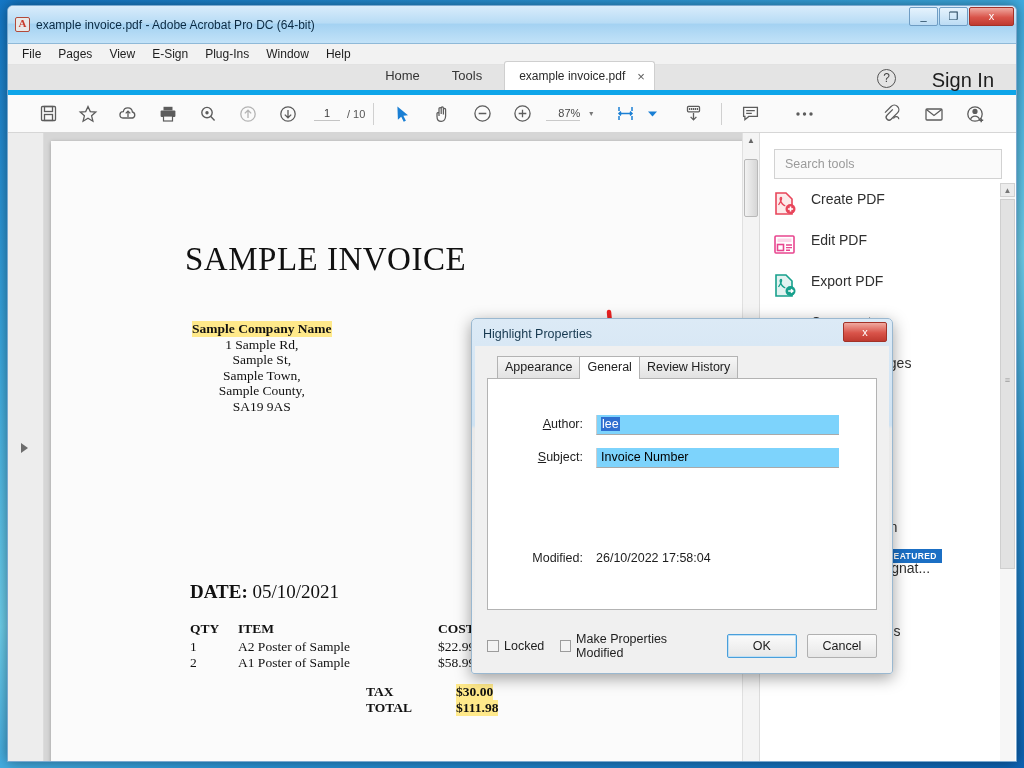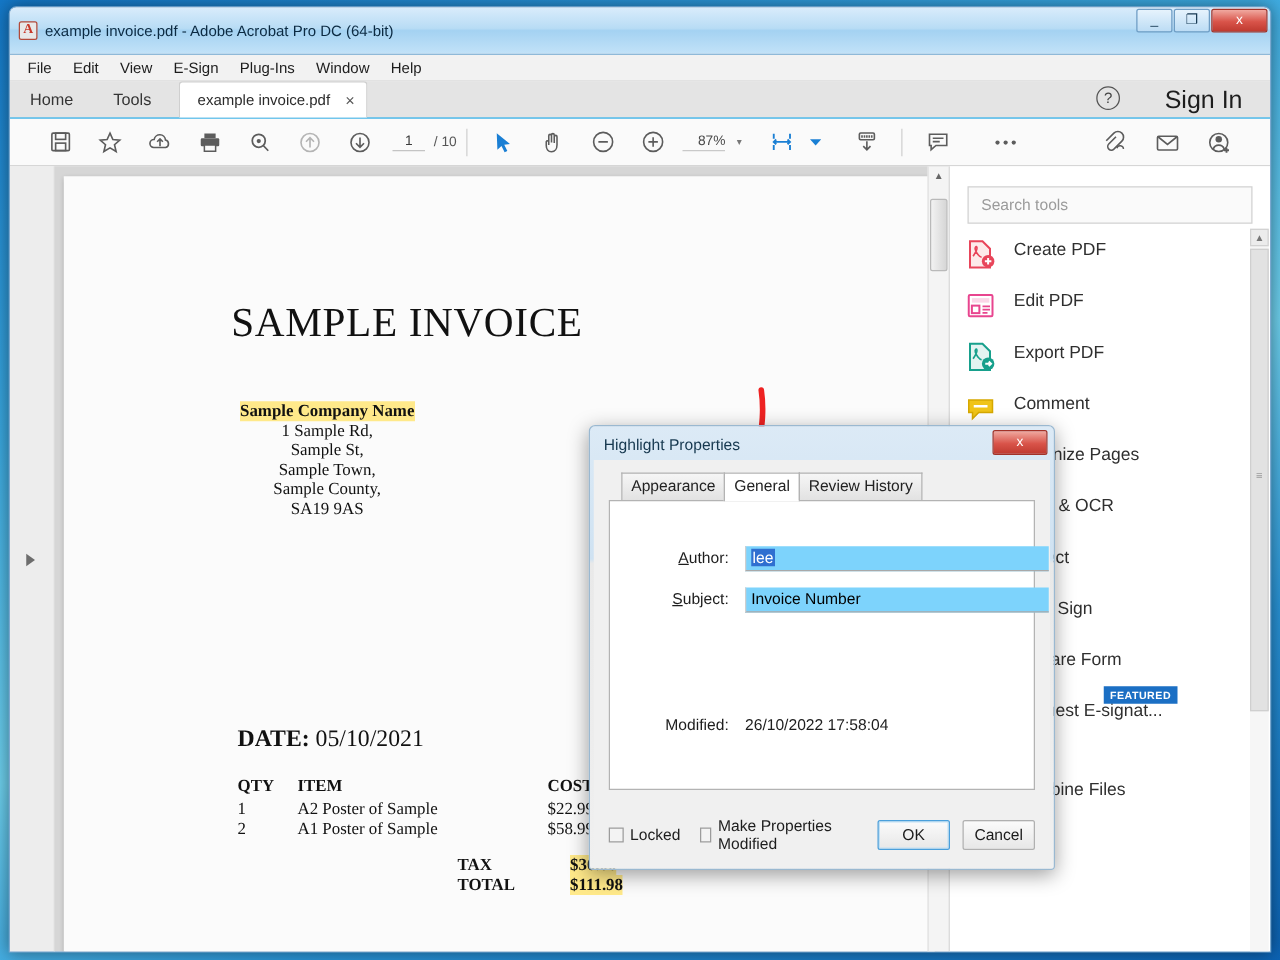--- a/index.html
+++ b/index.html
@@ -51,21 +51,21 @@
   }
   
   #menubar {
     height: 21px; background: #f2f2f2; display: flex; align-items: center;
     padding-left: 14px; border-bottom: 1px solid #e2e2e2;
   }
   #menubar span { font-size: 12px; color: #1d1d1d; margin-right: 17px; }
   
   #tabstrip {
     height: 30px; background: #e4e4e4; display: flex; align-items: flex-end;
-    border-bottom: 1px solid #0ea5e9; position: relative;
+    border-bottom: 5px solid #0ea5e9; position: relative; justify-content: center;
   }
   .topnav {
     font-size: 13px; color: #353535; padding: 0 16px; height: 28px; line-height: 28px;
   }
   #doc-tab {
     margin-left: 6px; height: 29px; background: #fff; border: 1px solid #cfcfcf;
     border-bottom: none; border-radius: 3px 3px 0 0;
     display: flex; align-items: center; padding: 0 9px 0 14px; font-size: 12px; color: #2b2b2b;
   }
   #doc-tab .x { margin-left: 12px; font-size: 13px; color: #5a5a5a; }
@@ -169,21 +169,21 @@
   }
   #panel-scroll .pthumb::after {
     content: "≡"; position: absolute; left: 0; right: 0; top: 175px;
     text-align: center; font-size: 9px; color: #9a9a9a;
   }
   
   #arrow { position: absolute; left: 0; top: 0; width: 1010px; height: 757px;
            pointer-events: none; z-index: 40; }
   
   #dialog {
-    position: absolute; left: 463px; top: 334px; width: 373px; height: 356px; z-index: 60;
+    position: absolute; left: 463px; top: 312px; width: 422px; height: 356px; z-index: 60;
     background: #f0f0f0;
     border: 1px solid #9ab8d0; border-radius: 5px 5px 3px 3px;
     box-shadow: 0 4px 16px rgba(0,0,0,.38);
     padding: 3px;
     background: linear-gradient(180deg,#dceaf6,#cfe2f2 30%,#e9e9e9 31%,#f0f0f0);
   }
   #dlg-title {
     height: 24px; display: flex; align-items: center; padding-left: 8px; position: relative;
     font-size: 12.5px; color: #16384f;
   }
@@ -241,21 +241,21 @@
     <span id="title-text">example invoice.pdf - Adobe Acrobat Pro DC (64-bit)</span>
     <div id="win-btns">
       <div>_</div>
       <div>❐</div>
       <div class="close">x</div>
     </div>
   </div>
 
   <div id="menubar">
     <span>File</span>
-    <span>Edit</span>
+    <span>Pages</span>
     <span>View</span>
     <span>E-Sign</span>
     <span>Plug-Ins</span>
     <span>Window</span>
     <span>Help</span>
   </div>
 
   <div id="tabstrip">
     <div class="topnav">Home</div>
     <div class="topnav">Tools</div>

